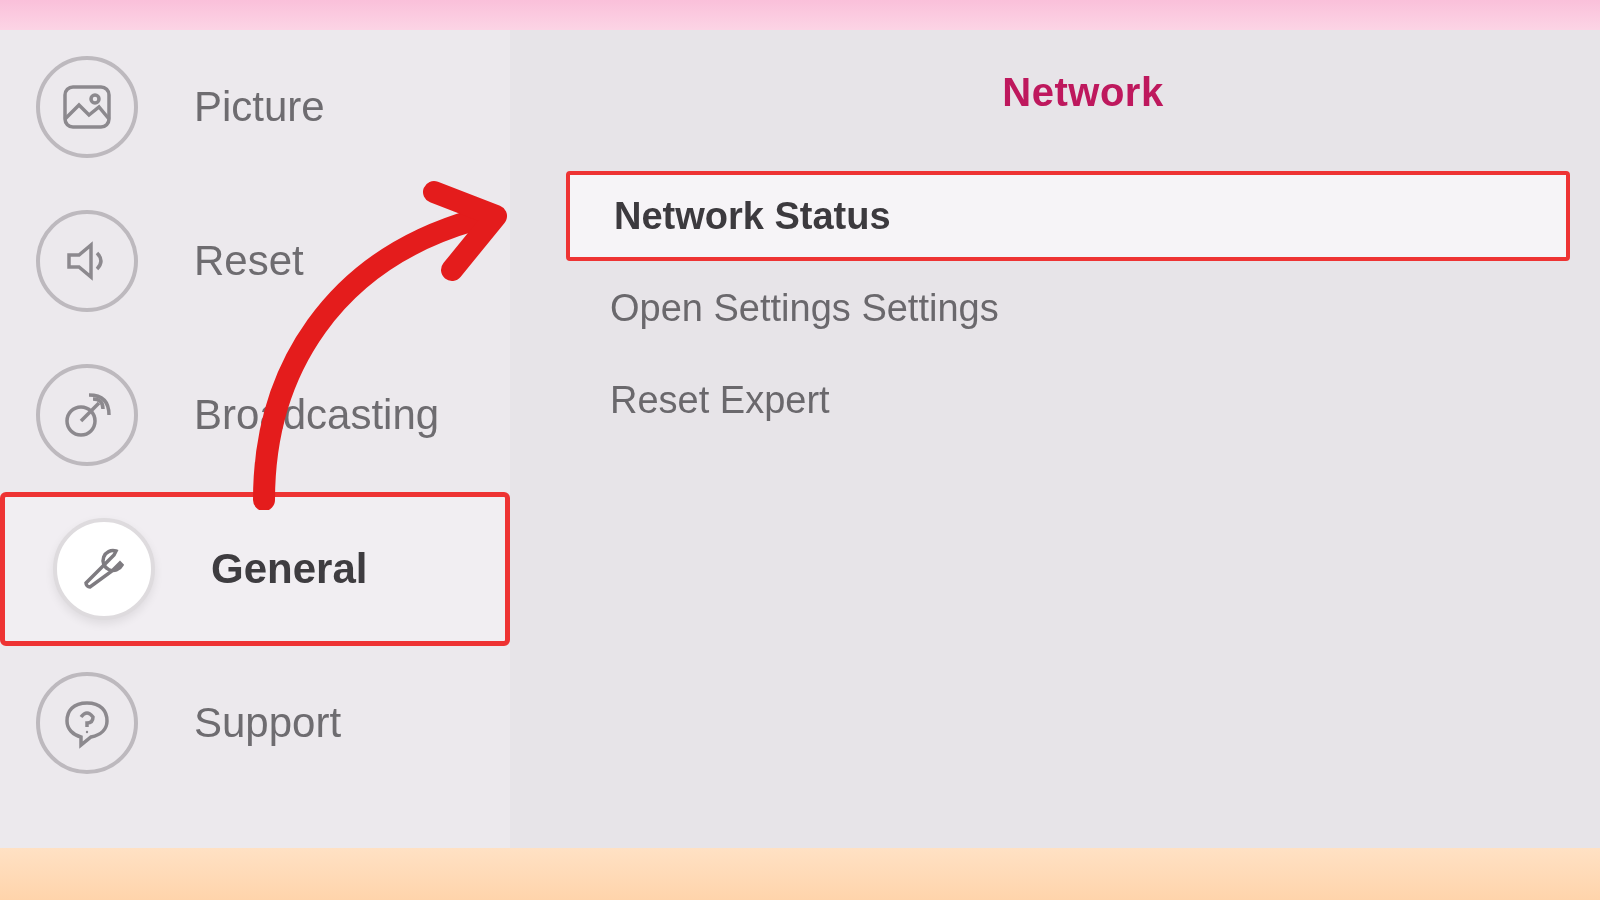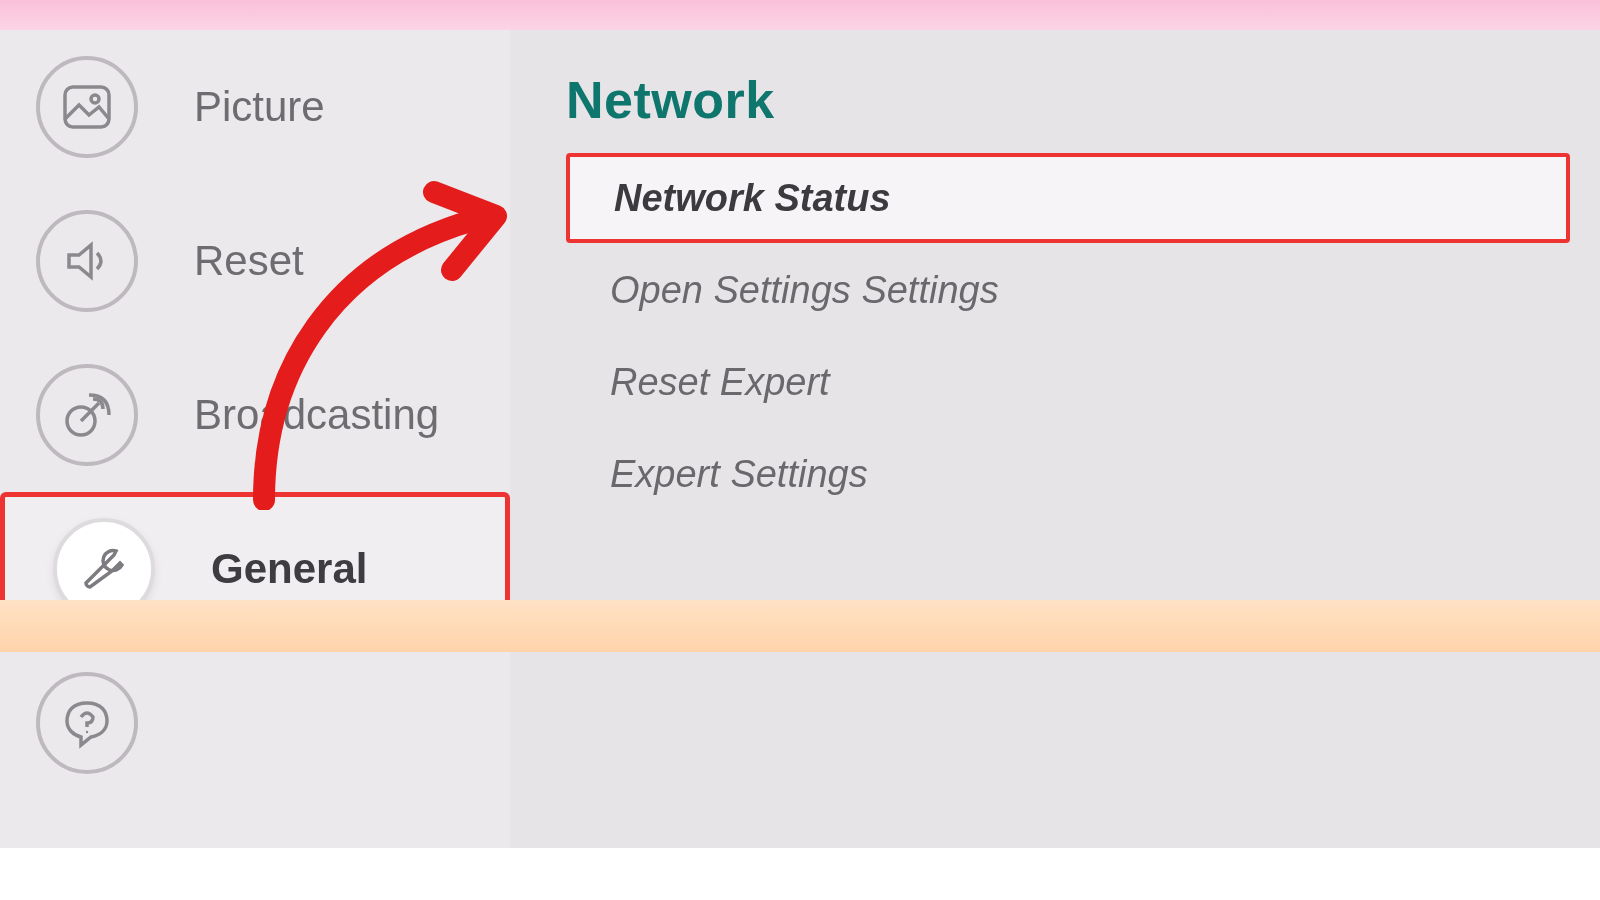--- a/index.html
+++ b/index.html
@@ -1,24 +1,24 @@
 <!DOCTYPE html>
 <html><head>
 <meta charset="utf-8">
 <style>
   * { box-sizing: border-box; margin: 0; padding: 0; }
   html, body { width: 1600px; height: 900px; overflow: hidden; font-family: Arial, Helvetica, sans-serif; }
-  .root { position: relative; width: 1600px; height: 652px; background: #e9e6ea; }
+  .root { position: relative; width: 1600px; height: 900px; background: #e9e6ea; text-align: center; }
   .top-bar { position: absolute; left: 0; top: 0; width: 1600px; height: 30px; background: linear-gradient(#fac0da, #fcd4e5); }
   .bottom-bar { position: absolute; left: 0; bottom: 0; width: 1600px; height: 52px; background: linear-gradient(#ffe1c4, #ffd4ab); }
   .workspace { position: absolute; left: 0; top: 30px; width: 1600px; height: 818px; display: flex; }
   .sidebar { width: 510px; flex: 0 0 510px; background: #ece9ed; position: relative; }
   .main { flex: 1; background: #e7e4e8; position: relative; padding-left: 56px; padding-top: 40px; }
-  .page-title { font-size: 52px; font-weight: 700; color: #0f766e; letter-spacing: 0.5px; }
-  .option-list { margin-top: 23px; font-style: italic; }
+  .page-title { font-size: 40px; font-weight: 700; color: #be185d; letter-spacing: 0.5px; }
+  .option-list { margin-top: 56px; }
   .option-item { height: 90px; display: flex; align-items: center; font-size: 38px; color: #6a686c; padding-left: 44px; border-radius: 6px; margin-right: 30px; margin-bottom: 2px; }
   .option-item.selected { background: #f6f4f7; color: #3c3a3e; font-weight: 700; border: 4px solid #e33; border-radius: 4px; }
   .side-item { position: relative; height: 154px; display: flex; align-items: center; padding-left: 36px; }
   .side-item .icon-ring { width: 102px; height: 102px; border: 4px solid #bdb9be; border-radius: 50%; display: flex; align-items: center; justify-content: center; flex: 0 0 102px; }
   .side-item .label { margin-left: 56px; font-size: 42px; color: #6e6c70; }
   .side-item.selected { border: 5px solid #e33; border-radius: 6px; background: #f1eef2; padding-left: 48px; }
   .side-item.selected .icon-ring { background: #ffffff; border-color: #dedbde; box-shadow: 0 4px 10px rgba(0,0,0,0.08); }
   .side-item.selected .label { color: #3e3c40; font-weight: 700; }
   .icon-svg { stroke: #8c898e; stroke-width: 3.5; fill: none; }
   .side-item.selected .icon-svg { stroke: #7e7b80; }
@@ -78,39 +78,37 @@
       </div>
 
       <div class="side-item">
         <span class="icon-ring">
           <svg class="icon-svg" width="56" height="56" viewBox="0 0 56 56">
             <path d="M28 8 C14 8 8 16 8 26 C8 34 14 40 22 42 L22 50 L32 42 C42 40 48 34 48 26 C48 16 42 8 28 8 Z"></path>
             <path d="M22 22 Q28 14 34 22 Q34 28 28 28 L28 32"></path>
             <circle cx="28" cy="37" r="1.2" fill="#8c898e" stroke="none"></circle>
           </svg>
         </span>
+        <span class="label">Support</span>
       </div>
 
     </div>
 
     <div class="main">
       <div class="page-title">Network</div>
       <div class="option-list">
         <div class="option-item selected">
           <span>Network  Status</span>
         </div>
         <div class="option-item">
           <span>Open Settings  Settings</span>
         </div>
         <div class="option-item">
           <span>Reset Expert</span>
         </div>
-        <div class="option-item">
-          <span>Expert Settings</span>
-        </div>
       </div>
     </div>
 
   </div>
 
   <svg class="ann-arrow" viewBox="0 0 280 340">
     <path d="M20 330 C 20 200 90 90 230 50" stroke="#e41c1c" stroke-width="22" fill="none" stroke-linecap="round"></path>
     <path d="M190 22 L252 46 L208 100" stroke="#e41c1c" stroke-width="22" fill="none" stroke-linecap="round" stroke-linejoin="round"></path>
   </svg>
 

